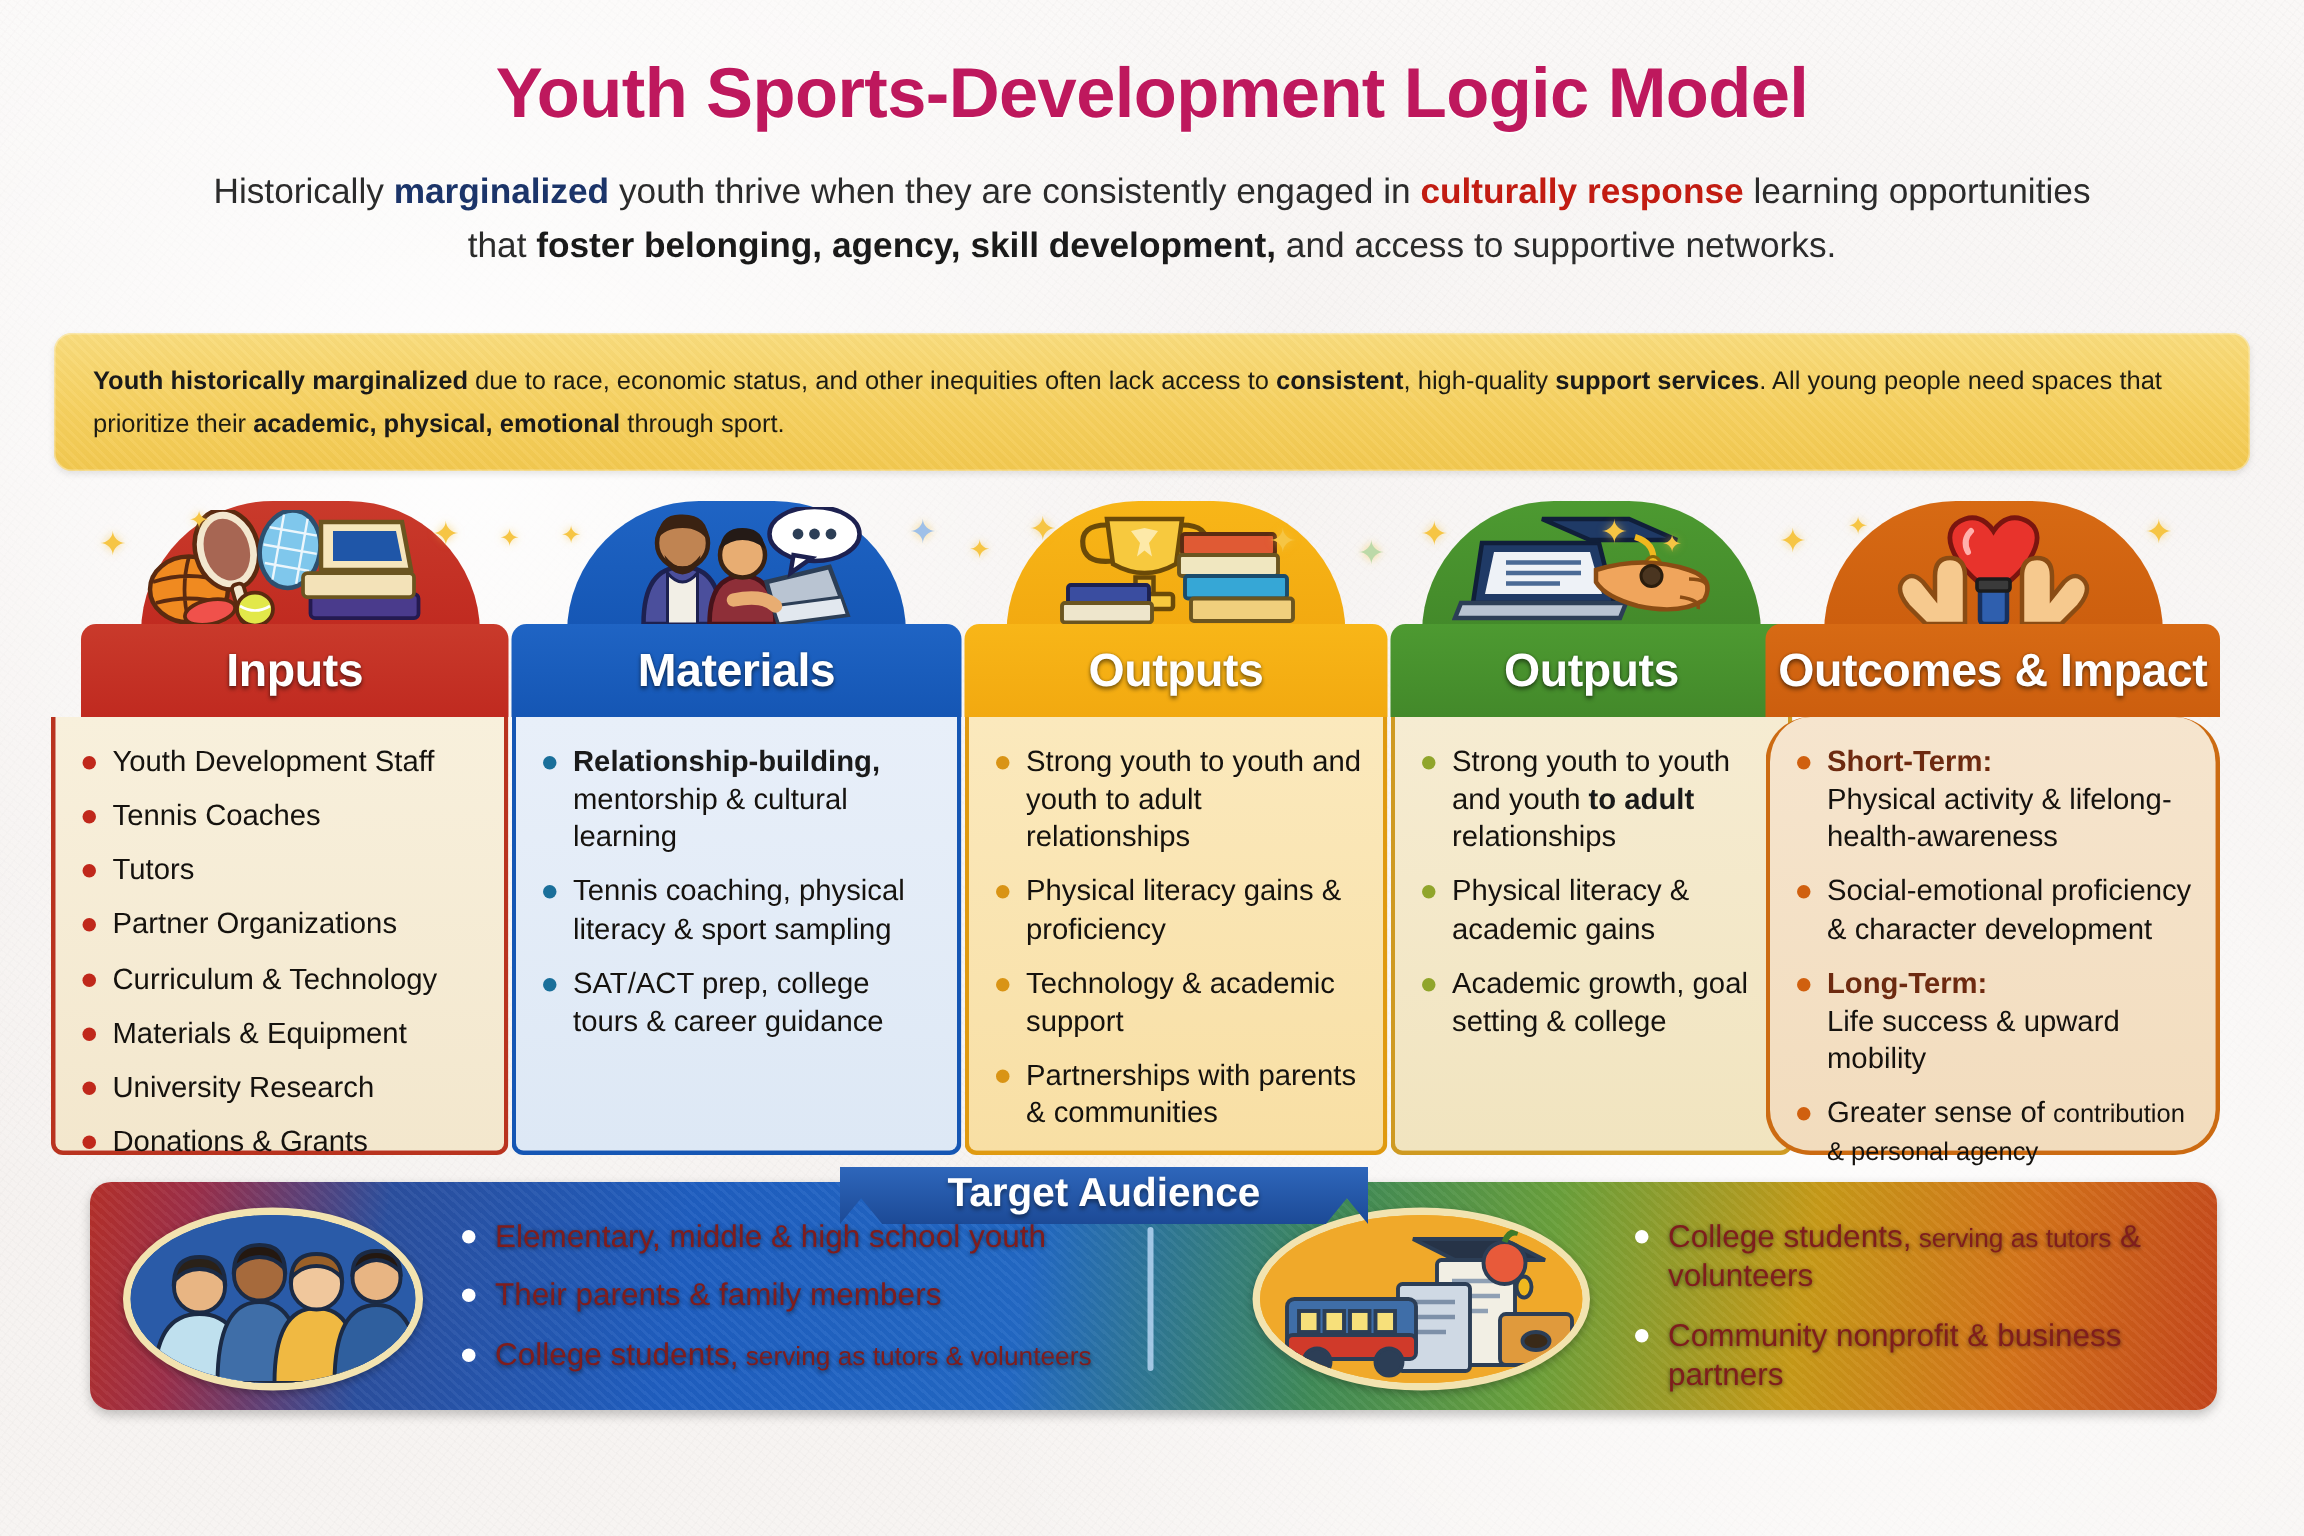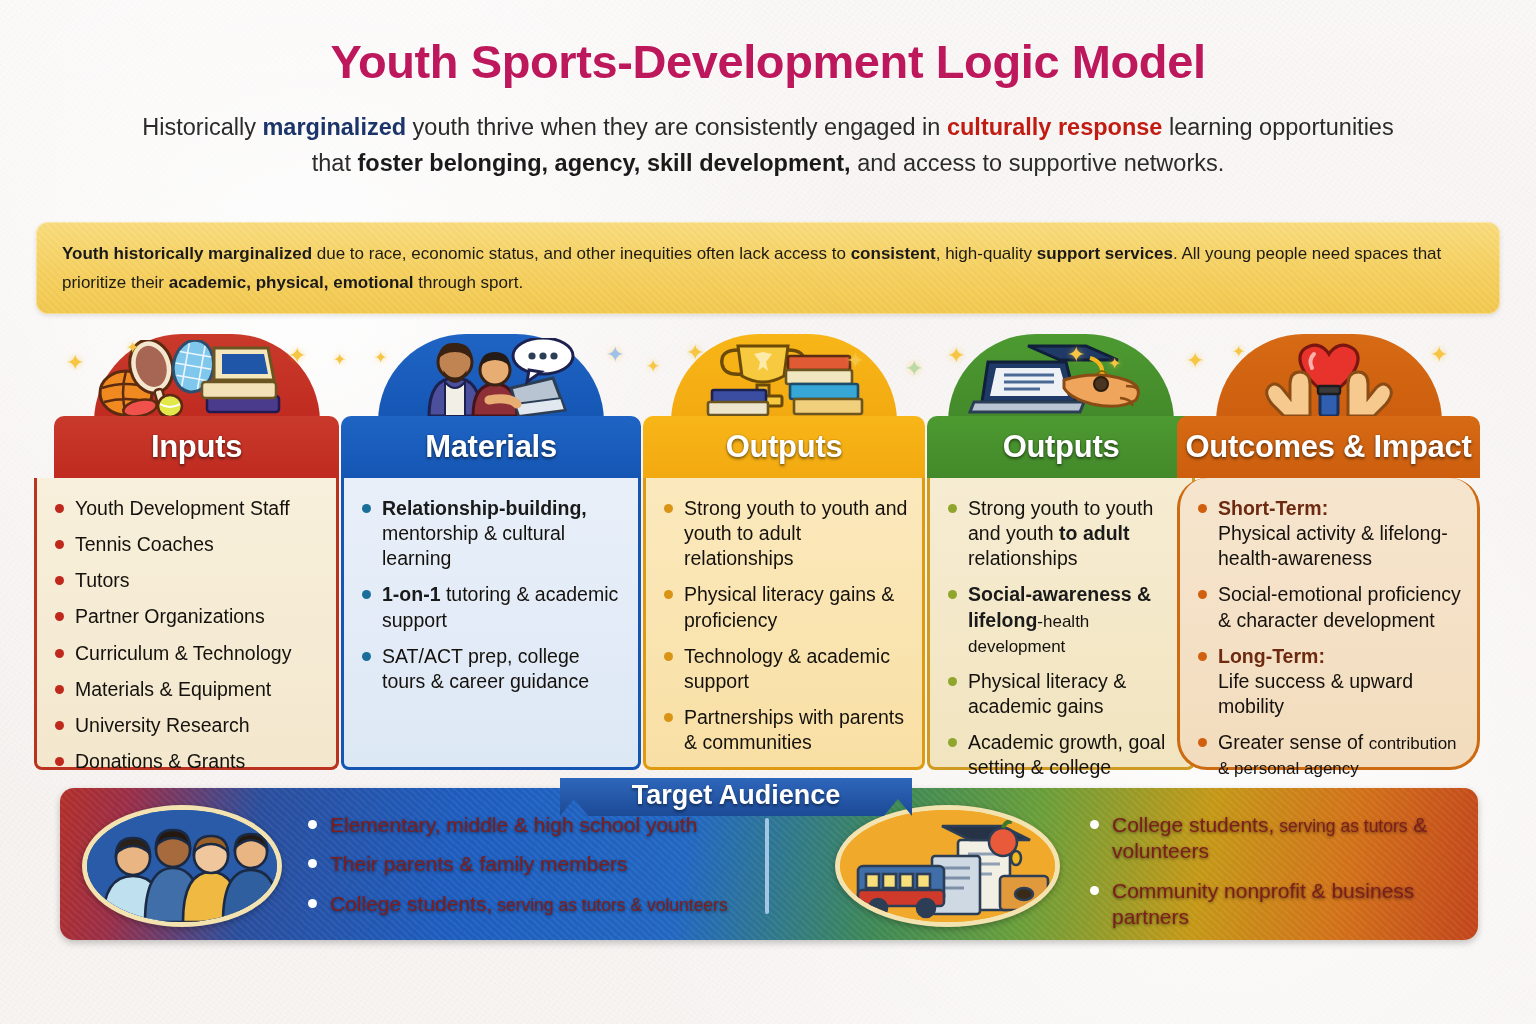--- a/index.html
+++ b/index.html
@@ -243,21 +243,21 @@
             <circle cx="161" cy="18" r="3.6" fill="#2c3e56"></circle>
         </g>
       </svg>
     </div>
     <div class="col-head">
       <div class="col-head-txt">Materials</div>
     </div>
     <div class="col-body">
       <ul class="blist">
           <li><span class="dot"></span><span class="sb-bold">Relationship-building,</span> mentorship &amp; cultural learning</li>
-          <li><span class="dot"></span><span class="sb-bold">1-on-1</span> tutoring &amp; academic support</li>
+          <li><span class="dot"></span>Tennis coaching, physical literacy &amp; sport sampling</li>
           <li><span class="dot"></span>SAT/ACT prep, college tours &amp; career guidance</li>
         </ul>
     </div>
   </div>
 
   <div class="col c3">
     <div class="col-arc">
       <div class="arc-shape"></div>
       <svg class="icon-art" width="176" height="76" viewBox="0 0 176 76">
         <path d="M42 6 L92 6 L88 36 Q67 48 46 36 Z" fill="#f7c93e" stroke="#6b4a08" stroke-width="3"></path>
@@ -302,21 +302,20 @@
         <circle cx="133" cy="42" r="7" fill="#4a3520" stroke="#2b1d0d" stroke-width="2"></circle>
         <path d="M158 44 Q172 44 170 52 M152 56 Q166 58 164 64" stroke="#8a4c14" stroke-width="2.4" fill="none"></path>
       </svg>
     </div>
     <div class="col-head">
       <div class="col-head-txt">Outputs</div>
     </div>
     <div class="col-body">
       <ul class="blist">
           <li><span class="dot"></span>Strong youth to youth and youth <span class="sb-bold">to adult</span> relationships</li>
-          <li><span class="dot"></span><span class="sb-bold">Social-awareness &amp; lifelong</span><span class="small">-health development</span></li>
           <li><span class="dot"></span>Physical literacy &amp; academic gains</li>
           <li><span class="dot"></span>Academic growth, goal setting &amp; college</li>
         </ul>
     </div>
   </div>
 
   <div class="col c5">
     <div class="col-arc">
       <div class="arc-shape"></div>
       <svg class="icon-art" width="178" height="74" viewBox="0 0 178 74">

